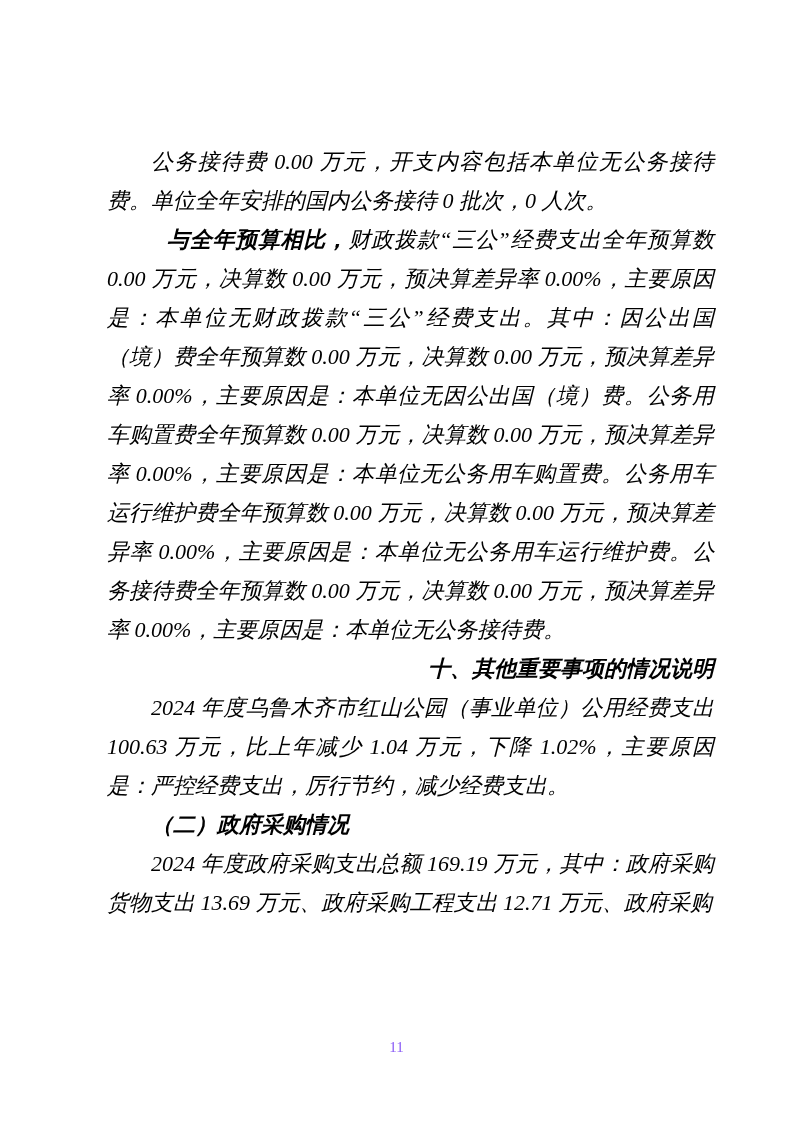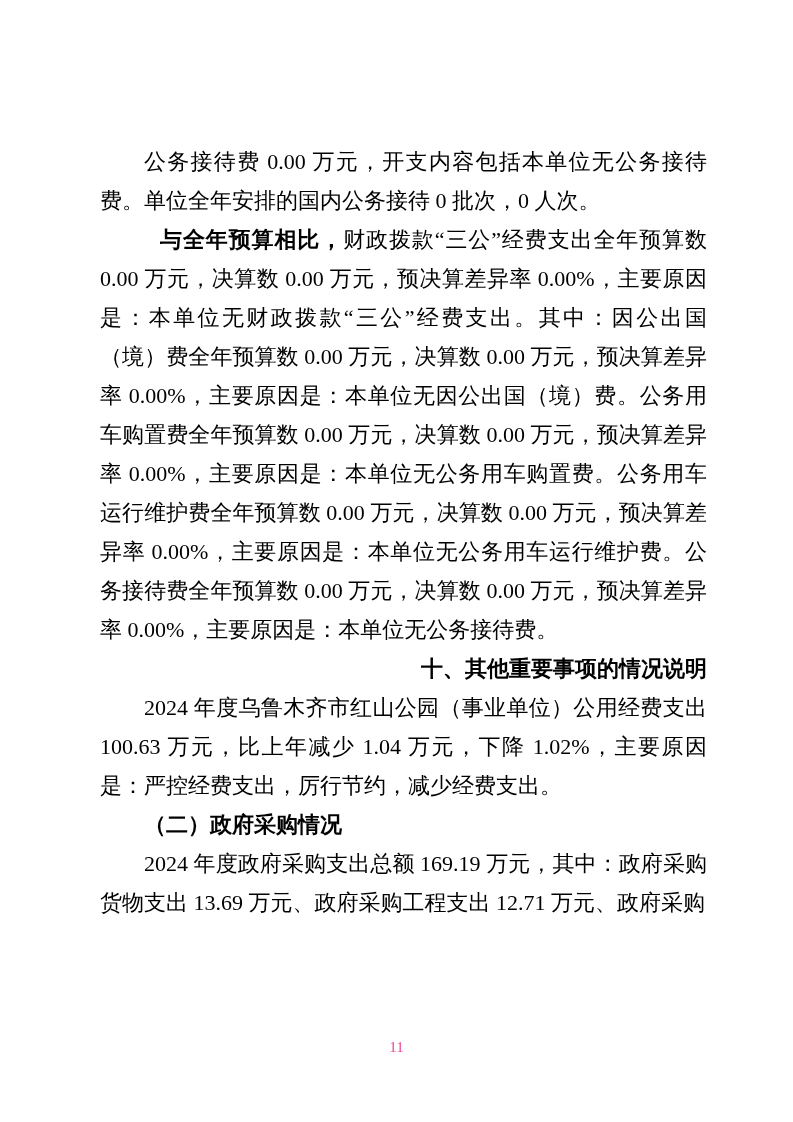--- a/index.html
+++ b/index.html
@@ -7,27 +7,28 @@
     position: relative;
     width: 793px;
     height: 1122px;
     background: #ffffff;
     overflow: hidden;
     font-family: "Liberation Serif", "DejaVu Serif", serif;
     color: #000000;
   }
   .content {
     position: absolute;
-    left: 100px;
+    left: 107px;
     top: 142px;
     width: 607px;
     font-size: 22px;
     line-height: 39px;
     text-align: justify;
     text-justify: inter-character;
+    font-style: italic;
   }
   .content p,
   .content h2,
   .content h3 {
     margin: 0;
     padding: 0;
     text-indent: 44px;
     font-size: 22px;
     line-height: 39px;
   }
@@ -44,21 +45,21 @@
   .lead-bold { font-weight: 700; margin-left: 16px; }
   .page-number {
     position: absolute;
     top: 1038px;
     left: 0;
     width: 100%;
     text-align: center;
     font-size: 15px;
     line-height: 18px;
     font-family: "Liberation Serif", "DejaVu Serif", serif;
-    color: #ec4899;
+    color: #8b5cf6;
   }
 </style>
 </head>
 <body>
 
 <div class="page">
   <div class="content">
 
     <p>公务接待费 0.00 万元，开支内容包括本单位无公务接待费。单位全年安排的国内公务接待 0 批次，0 人次。</p>
 

